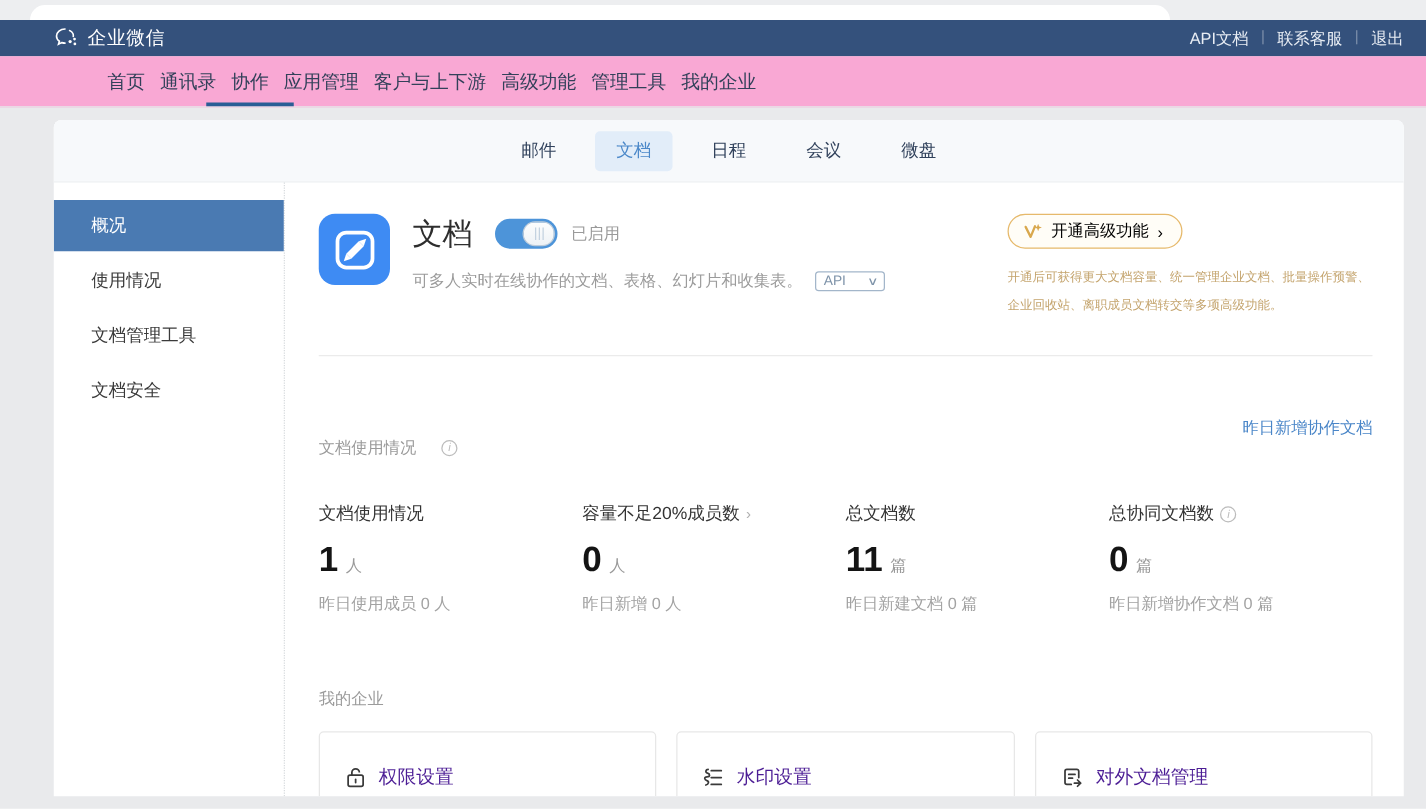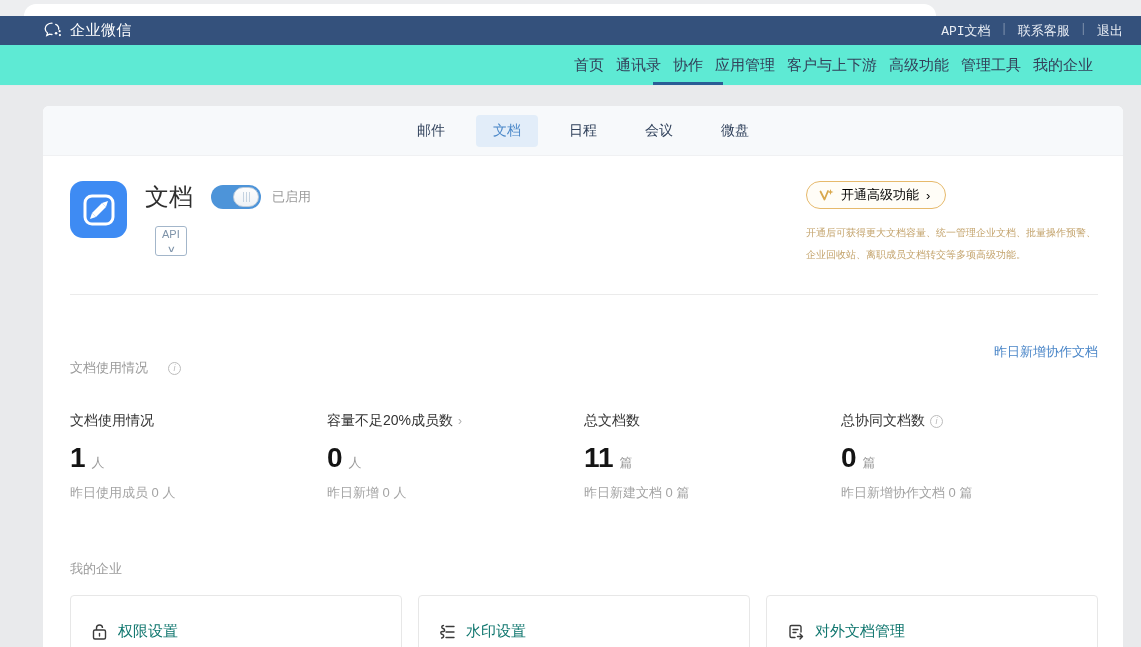--- a/index.html
+++ b/index.html
@@ -7,31 +7,31 @@
   body { font-family:"Liberation Sans","DejaVu Sans",sans-serif; background:#e9eaec; position:relative; }
 
   
   .browser-strip { height:16px; background:#edeef0; position:relative; }
   .browser-tab { position:absolute; left:24px; top:4px; width:912px; height:12px; background:#ffffff; border-radius:12px 12px 0 0; }
 
   
   .topbar { height:29px; background:#34517c; display:flex; align-items:center; padding:0 18px 0 44px; color:#fff; }
   .logo { display:flex; align-items:center; gap:7px; font-size:15px; letter-spacing:.5px; }
   .logo svg { display:block; }
-  .topbar-links { margin-left:auto; display:flex; font-size:13px; color:#e8edf4;font-family:Liberation Mono, monospace; }
+  .topbar-links { margin-left:auto; display:flex; font-size:13px; color:#e8edf4; }
   .topbar-links .sep { margin:0 10px; color:rgba(255,255,255,.35); font-size:12px; }
   .topbar-links span[data-interactable="true"] { cursor:pointer; }
 
   
-  .mainnav { height:41px; background:#5eead4; display:flex; align-items:stretch; justify-content:flex-end; padding:0 42px; border-bottom:1px solid #e6e8ea; }
+  .mainnav { height:41px; background:#f9a8d4; display:flex; align-items:stretch; justify-content:flex-start; padding:0 80px; border-bottom:1px solid #e6e8ea; }
   .mainnav .nav-item { display:flex; align-items:center; font-size:15px; color:#33415a; cursor:pointer; position:relative; padding:0 6px; }
   .mainnav .nav-item.active::after { content:""; position:absolute; left:-14px; right:-14px; bottom:0; height:3px; background:#2a5d95; }
 
   
-  .content-bg { height:561px; padding:20px 0 0 43px; }
+  .content-bg { height:561px; padding:10px 0 0 43px; }
   .panel { width:1080px; height:541px; background:#fff; border-radius:6px 6px 0 0; overflow:hidden; display:flex; flex-direction:column; }
 
   
   .tabrow { height:50px; background:#f7f9fb; border-bottom:1px solid #f0f1f3; display:flex; align-items:center; justify-content:center; gap:14px; flex:0 0 auto; }
   .subtab { font-size:14px; color:#31425c; padding:7px 17px; border-radius:4px; cursor:pointer; }
   .subtab.active { background:#e2edf9; color:#4b88c9; }
 
   .panel-body { flex:1; display:flex; min-height:0; }
 
   
@@ -44,21 +44,21 @@
   .app-header { display:flex; }
   .app-icon { width:57px; height:57px; border-radius:13px; background:#3e8bf3; display:flex; align-items:center; justify-content:center; flex:0 0 auto; }
   .app-head-text { margin-left:18px; }
   .title-row { display:flex; align-items:center; }
   .app-title { font-size:24px; color:#2e2e2e; }
   .toggle { width:50px; height:24px; border-radius:12px; background:#4d94d9; position:relative; margin-left:18px; cursor:pointer; }
   .knob { position:absolute; right:2px; top:2px; width:26px; height:20px; border-radius:10px; background:linear-gradient(#fdfdfd,#eef2f6); border:1px solid #bccbda; display:flex; align-items:center; justify-content:center; }
   .grip { width:1px; height:10px; background:#c4d2e0; box-shadow:3px 0 0 #c4d2e0,-3px 0 0 #c4d2e0; }
   .app-status { font-size:13px; color:#9a9a9a; margin-left:11px; }
   .desc-row { margin-top:13px; display:flex; align-items:center; font-size:13px; color:#9b9b9b; }
-  .api-chip { margin-left:10px; border:1px solid #a3b6ca; color:#7e93a9; border-radius:3px; font-size:11px; padding:1px 6px; cursor:pointer; display:inline-flex; align-items:center; gap:4px;flex-direction:column; }
+  .api-chip { margin-left:10px; border:1px solid #a3b6ca; color:#7e93a9; border-radius:3px; font-size:11px; padding:1px 6px; cursor:pointer; display:inline-flex; align-items:center; gap:18px; }
   .api-chip .chev { font-size:9px; transform:scaleX(1.4); }
 
   
   .premium { margin-left:auto; width:292px; flex:0 0 auto; }
   .premium-btn { display:inline-flex; align-items:center; gap:7px; border:1px solid #e6b96b; background:#fffdf7; color:#000000; border-radius:14px; padding:4px 15px 4px 12px; font-size:13px; cursor:pointer;text-align:center; }
   .premium-desc { margin-top:13px; font-size:10px; line-height:22px; color:#c4a46d; }
 
   .hr { border-top:1px solid #ebebeb; margin-top:28px; }
 
   
@@ -72,21 +72,21 @@
   .stat-chev { color:#b0b0b0; font-size:12px; cursor:pointer; }
   .stat-value-row { margin-top:12px; display:flex; align-items:baseline; }
   .stat-value { font-size:28px; font-weight:700; color:#141414; }
   .stat-unit { font-size:13px; color:#9a9a9a; margin-left:6px; }
   .stat-sub { margin-top:10px; font-size:13px; color:#a3a3a3; }
 
   
   .tools-head { margin-top:58px; }
   .cards { display:flex; gap:16px; margin-top:17px; }
   .card { flex:1; border:1px solid #e7e7e7; border-radius:4px; padding:26px 20px; cursor:pointer; min-width:0; }
-  .card-title { display:flex; align-items:center; gap:10px; font-size:15px; color:#0f766e; }
+  .card-title { display:flex; align-items:center; gap:10px; font-size:15px; color:#4c1d95; }
   .cicon { flex:0 0 auto; display:flex; }
 </style>
 </head>
 <body>
 
 <div class="browser-strip" data-interactable="false">
   <div class="browser-tab" data-interactable="false"></div>
 </div>
 
 <div class="topbar" data-interactable="false">
@@ -128,20 +128,26 @@
     <div class="tabrow" data-interactable="false">
       <div class="subtab" data-interactable="true">邮件</div>
       <div class="subtab active" data-interactable="true">文档</div>
       <div class="subtab" data-interactable="true">日程</div>
       <div class="subtab" data-interactable="true">会议</div>
       <div class="subtab" data-interactable="true">微盘</div>
     </div>
 
     <div class="panel-body">
 
+      <div class="side" data-interactable="false">
+        <div class="side-item active" data-interactable="true">概况</div>
+        <div class="side-item" data-interactable="true">使用情况</div>
+        <div class="side-item" data-interactable="true">文档管理工具</div>
+        <div class="side-item" data-interactable="true">文档安全</div>
+      </div>
 
       <div class="main" data-interactable="false">
 
         <div class="app-header" data-interactable="false">
           <div class="app-icon" data-interactable="false">
             <svg width="36" height="36" viewBox="0 0 36 36" fill="none">
               <rect x="4" y="4" width="28" height="28" rx="7" stroke="#fff" stroke-width="3" fill="none"></rect>
               <path d="M11 21 L21 11 L25 15 L15 25 Z" fill="#fff"></path>
               <path d="M21 11 L27 9 L25 15 Z" fill="#fff"></path>
               <path d="M11 21 L9 27 L15 25 Z" fill="#fff"></path>
@@ -151,20 +157,21 @@
             <div class="title-row">
               <span class="app-title" data-interactable="false">文档</span>
               <div class="toggle" data-interactable="true">
                 <div class="knob" data-interactable="false">
                     <div class="grip"></div>
                   </div>
               </div>
               <span class="app-status" data-interactable="false">已启用</span>
             </div>
             <div class="desc-row">
+              <span data-interactable="false">可多人实时在线协作的文档、表格、幻灯片和收集表。</span>
               <span class="api-chip" data-interactable="true">
                 <span data-interactable="false">API</span>
                 <span class="chev" data-interactable="false">∨</span>
               </span>
             </div>
           </div>
 
           <div class="premium" data-interactable="false">
             <div class="premium-btn" data-interactable="true">
               <span class="cicon" data-interactable="false">

